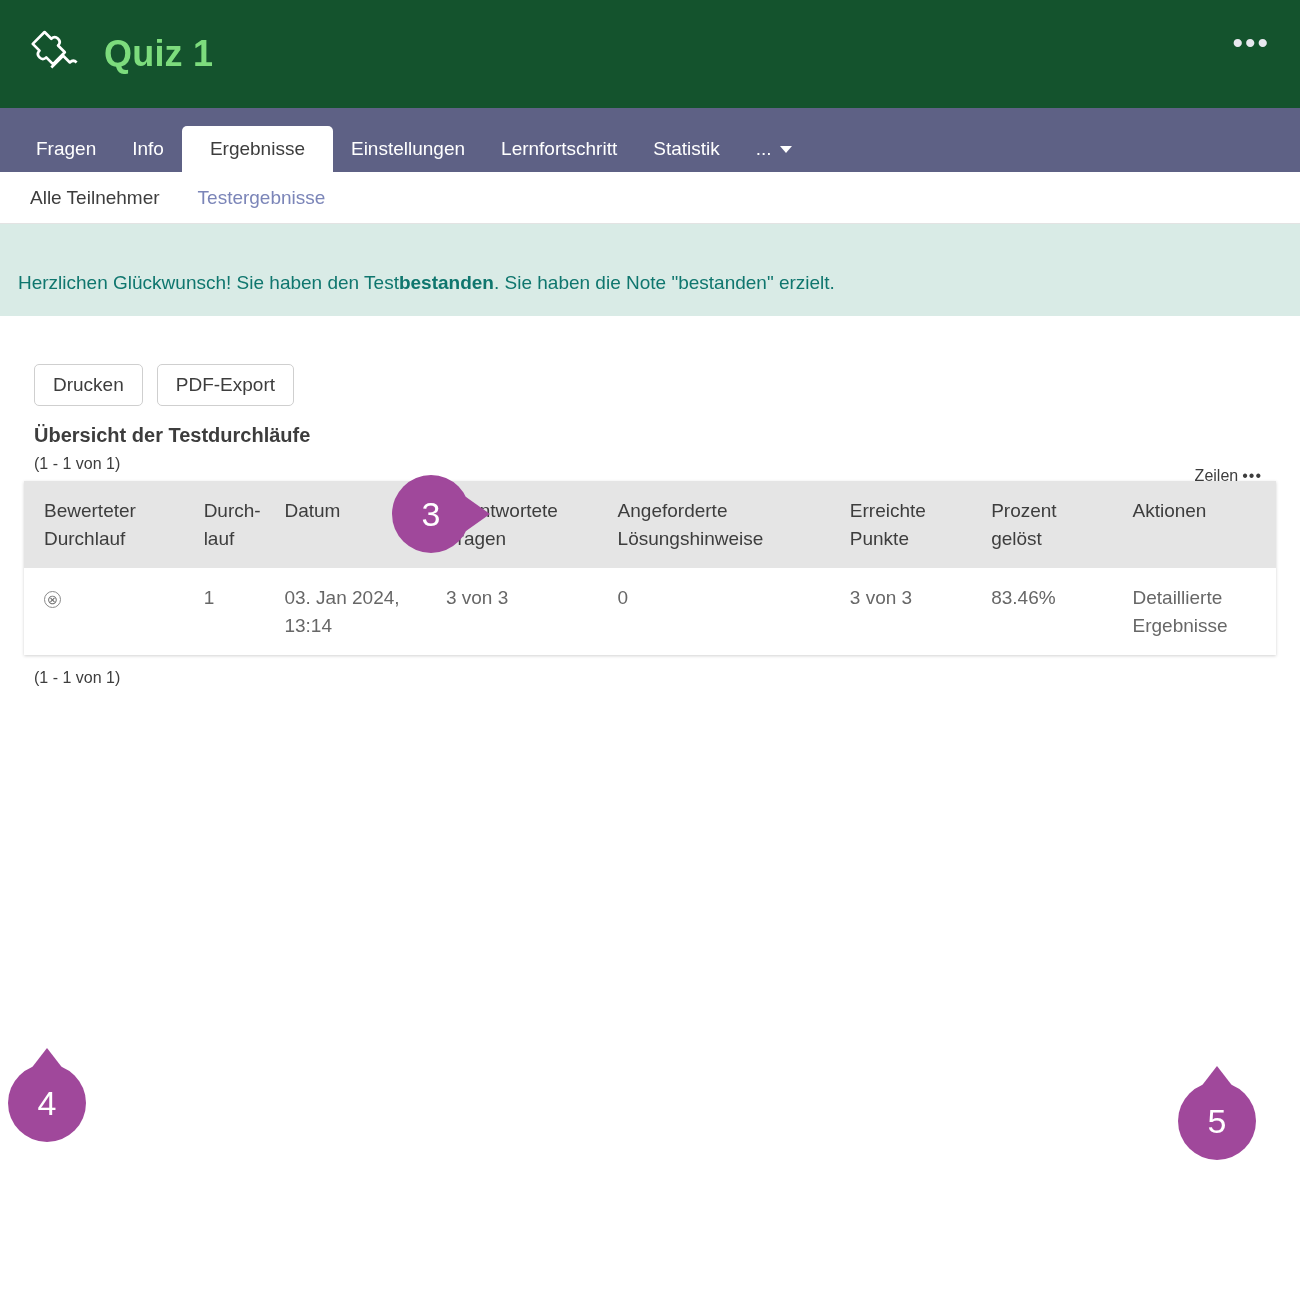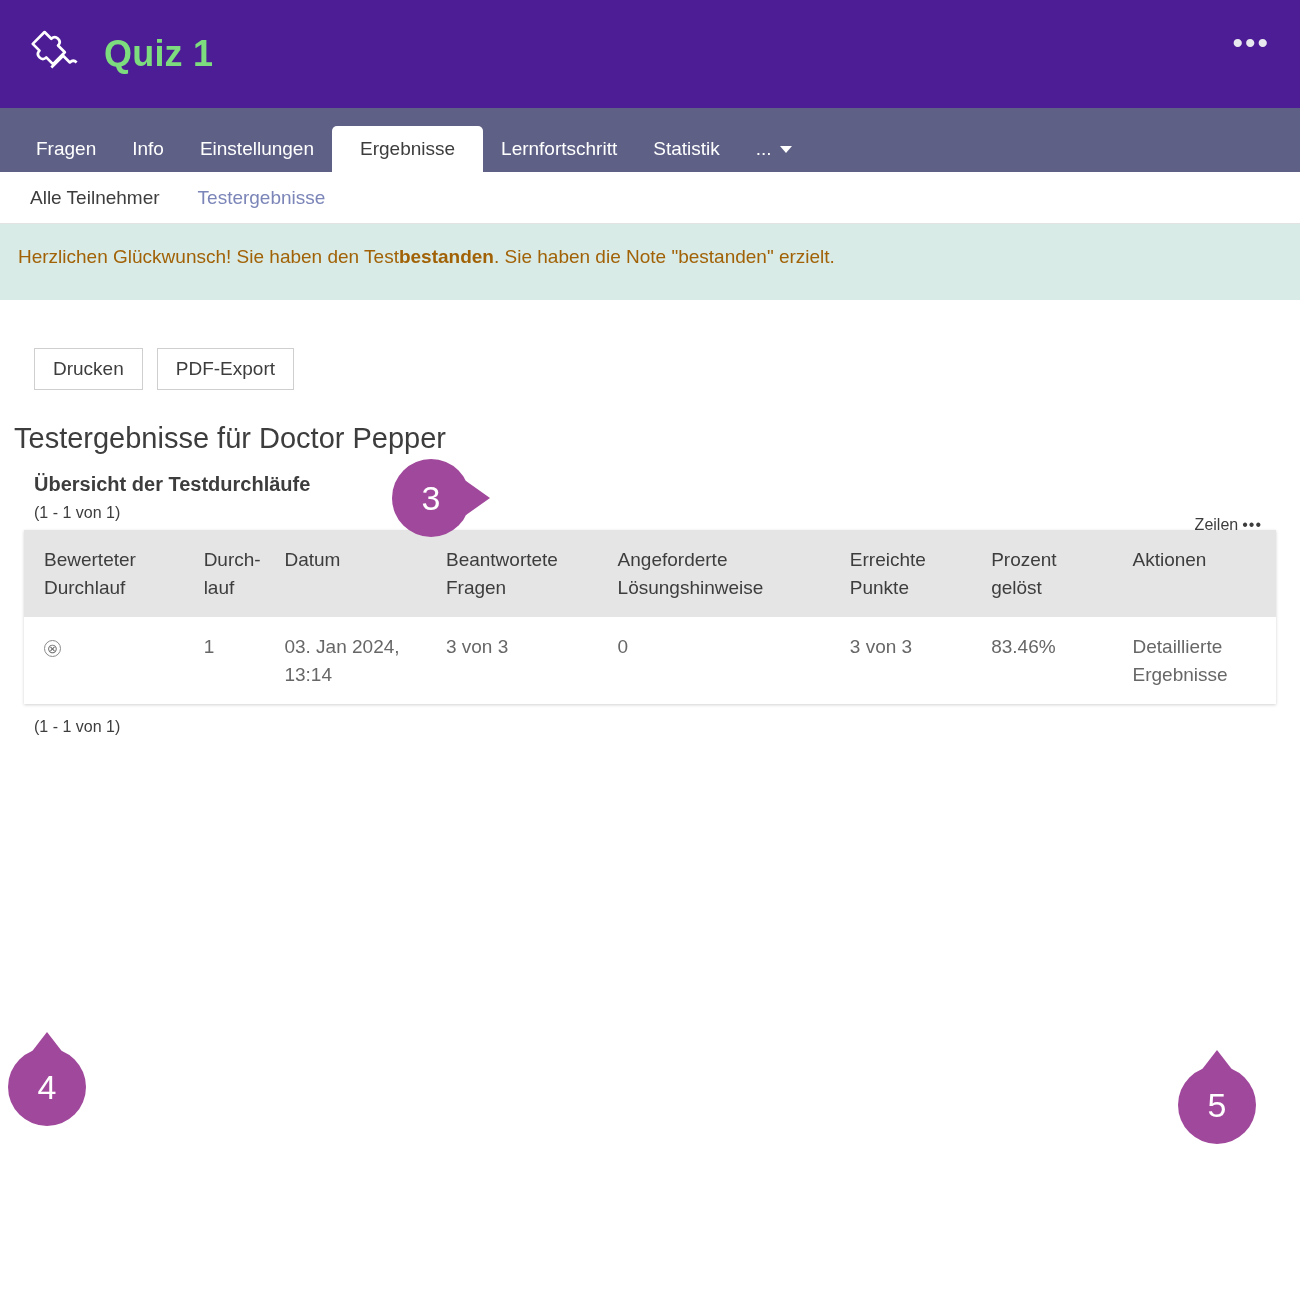--- a/index.html
+++ b/index.html
@@ -10,21 +10,21 @@
     background: #ffffff;
     font-family: "Liberation Sans", sans-serif;
     color: #2f2f2f;
     overflow: hidden;
   }
 
   
   .header {
     position: relative;
     height: 108px;
-    background: #4c1d95;
+    background: #14532d;
     display: flex;
     align-items: center;
     padding: 0 24px;
     text-align: center;
   }
   .puzzle-icon {
     width: 54px; height: 54px;
     margin-left: 2px;
     flex: 0 0 auto;
   }
@@ -98,39 +98,39 @@
     cursor: pointer;
     text-align: center;
   }
   .subtab.linked { color: #7b85b8; }
 
   
   .alert {
     background: #d9ebe6;
     padding: 22px 18px 22px 18px;
     font-size: 19px;
-    color: #a16207;
-    height: 76px;
-    display: flex;
-    align-items: flex-start;
+    color: #0f766e;
+    height: 92px;
+    display: flex;
+    align-items: flex-end;
   }
   .alert b { font-weight: bold; }
 
   
   .content { padding: 0 12px; position: relative; }
 
   .btnrow {
     margin-top: 48px;
     padding-left: 22px;
     display: flex;
     gap: 14px;
   }
   .btn {
     border: 1px solid #cfcfcf;
-    border-radius: 0;
+    border-radius: 5px;
     background: #ffffff;
     font-size: 19px;
     color: #3d3d3d;
     padding: 9px 18px;
     cursor: pointer;
     font-family: "Liberation Sans", sans-serif;
   }
 
   h1.page-title {
     font-size: 29px;
@@ -257,22 +257,22 @@
       <path d="M30 48 L44 34 L52 42 Q56 38 60 42"></path>
     </g>
   </svg>
   <div class="app-title">Quiz 1</div>
   <div class="kebab">•••</div>
 </div>
 
 <div class="tabbar">
   <div class="tab">Fragen</div>
   <div class="tab">Info</div>
+  <div class="tab active">Ergebnisse</div>
   <div class="tab">Einstellungen</div>
-  <div class="tab active">Ergebnisse</div>
   <div class="tab">Lernfortschritt</div>
   <div class="tab">Statistik</div>
   <div class="tab more">
     <span>...</span><span class="caret"></span>
   </div>
 </div>
 
 <div class="subtabbar">
   <div class="subtab">Alle Teilnehmer</div>
   <div class="subtab linked">Testergebnisse</div>
@@ -284,21 +284,20 @@
     <span>. Sie haben die Note "bestanden" erzielt.</span>
 </div>
 
 <div class="content">
 
   <div class="btnrow">
     <button class="btn">Drucken</button>
     <button class="btn">PDF-Export</button>
   </div>
 
-  <h1 class="page-title">Testergebnisse für Doctor Pepper</h1>
   <h2 class="section-title">Übersicht der Testdurchläufe</h2>
 
   <div style="position:relative;">
     <div class="count-top">(1 - 1 von 1)</div>
     <div class="rows-ctl">
       <span>Zeilen</span><span class="dots">•••</span>
     </div>
   </div>
 
   <div class="tablewrap">

